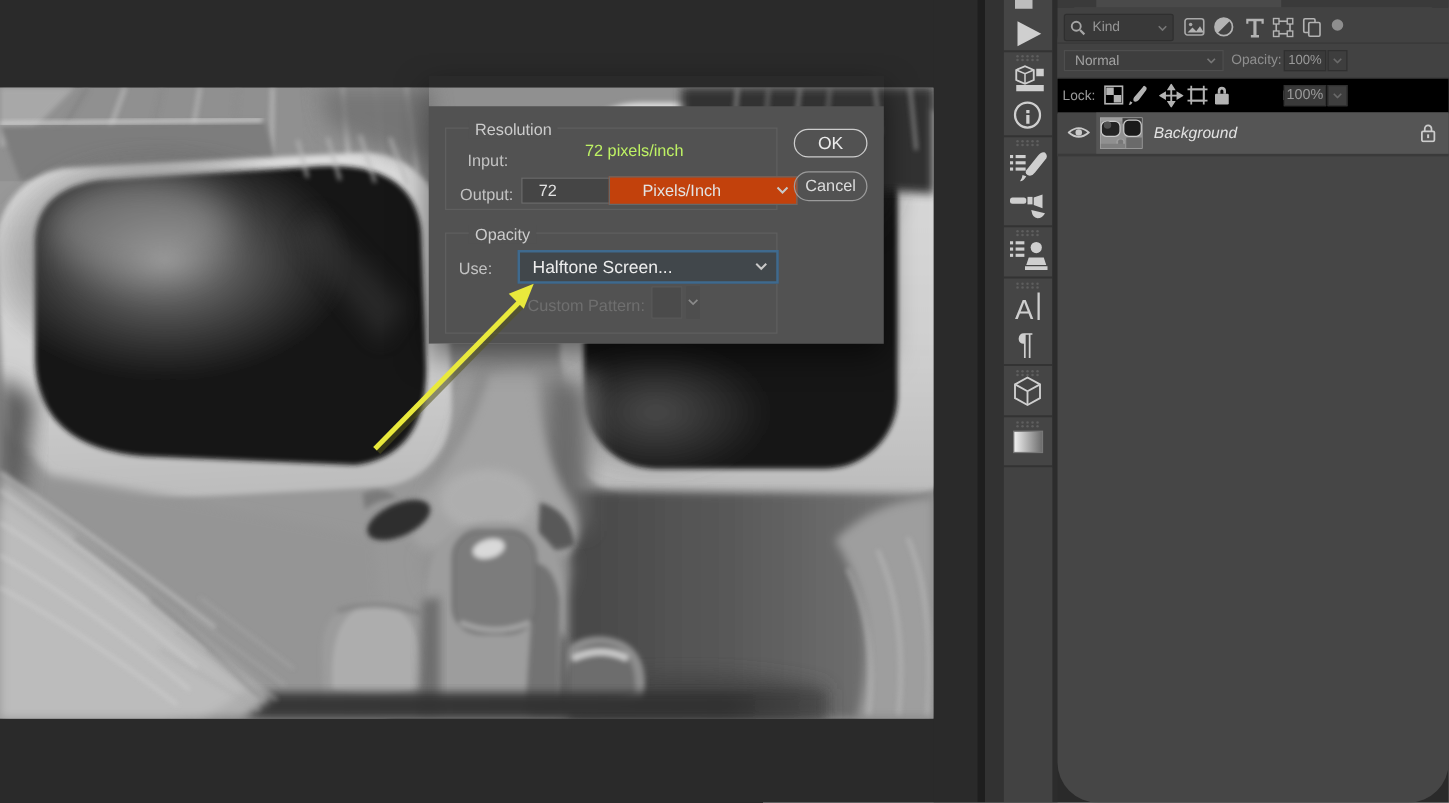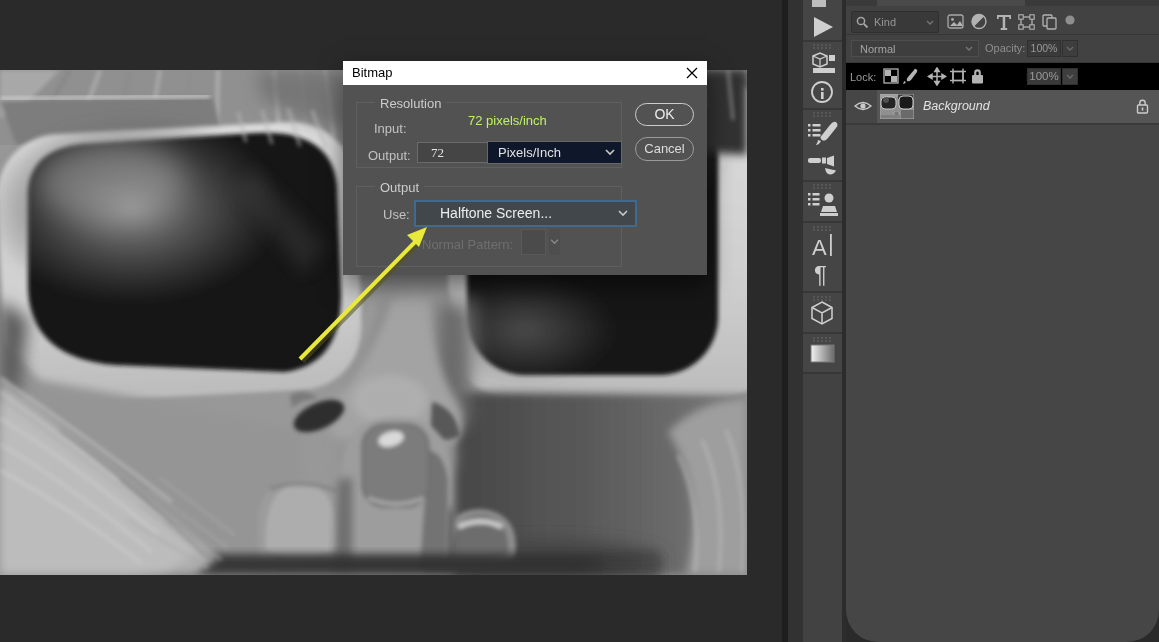--- a/index.html
+++ b/index.html
@@ -182,49 +182,43 @@
   </g>
   <g stroke="#a9a9a9" stroke-width="1.6" opacity="0.9" filter="url(#b2)">
     <line x1="150" y1="490" x2="228" y2="548"></line>
     <line x1="140" y1="505" x2="222" y2="560"></line>
     <line x1="128" y1="520" x2="208" y2="568"></line>
     <line x1="160" y1="478" x2="235" y2="535"></line>
   </g>
 </svg>
 
 <div class="abs" style="left:343px;top:61px;width:364px;height:214px;box-shadow:0 10px 24px rgba(0,0,0,0.55);font-size:13px;">
-  <div style="height:24px;background:#ffffff;position:relative;">
-    <span style="position:absolute;left:9px;top:4px;color:#000;font-size:13px;">Bitmap</span>
-    <svg style="position:absolute;right:9px;top:6px" width="12" height="12" viewBox="0 0 12 12">
-      <path d="M1,1 L11,11 M11,1 L1,11" stroke="#000" stroke-width="1.2"></path>
-    </svg>
-  </div>
   <div style="position:absolute;top:24px;left:0;width:364px;height:190px;background:#525252;">
 
     <div style="position:absolute;left:13px;top:17px;width:264px;height:64px;border:1px solid #5f5f5f;"></div>
     <span style="position:absolute;left:32px;top:11px;background:#525252;padding:0 5px;color:#cccccc;">Resolution</span>
     <span style="position:absolute;left:31px;top:36px;color:#c2c2c2;">Input:</span>
     <span style="position:absolute;left:77px;top:28px;color:#bef264;margin-left:48px;">72 pixels/inch</span>
     <span style="position:absolute;left:25px;top:63px;color:#c2c2c2;">Output:</span>
-    <div style="position:absolute;left:74px;top:57px;width:59px;height:19px;background:#454545;border:1px solid #6b6b6b;color:#e3e3e3;padding-left:13px;line-height:19px;font-family:Liberation Serif, serif;">72</div>
-    <div style="position:absolute;left:144px;top:56px;width:123px;height:21px;background:#0f172a;border:1px solid #676767;color:#e3e3e3;padding-left:10px;line-height:21px;">Pixels/Inch
+    <div style="position:absolute;left:74px;top:57px;width:59px;height:19px;background:#454545;border:1px solid #6b6b6b;color:#e3e3e3;padding-left:13px;line-height:19px;">72</div>
+    <div style="position:absolute;left:144px;top:56px;width:123px;height:21px;background:#c2410c;border:1px solid #676767;color:#e3e3e3;padding-left:26px;line-height:21px;">Pixels/Inch
       <svg style="position:absolute;right:6px;top:7px" width="10" height="7" viewBox="0 0 10 7">
           <path d="M1,1 L5,5 L9,1" stroke="#c9c9c9" stroke-width="1.6" fill="none"></path>
         </svg>
     </div>
 
     <div style="position:absolute;left:13px;top:101px;width:264px;height:79px;border:1px solid #5f5f5f;"></div>
-    <span style="position:absolute;left:32px;top:95px;background:#525252;padding:0 5px;color:#cccccc;">Output</span>
-    <span style="position:absolute;left:40px;top:122px;color:#c2c2c2;">Use:</span>
-    <div style="position:absolute;left:71px;top:115px;width:195px;height:23px;background:#41474b;border:2px solid #3f6a8e;color:#ededed;padding-left:24px;line-height:23px;font-size:14px;">Halftone Screen...
+    <span style="position:absolute;left:32px;top:95px;background:#525252;padding:0 5px;color:#cccccc;">Opacity</span>
+    <span style="position:absolute;left:24px;top:122px;color:#c2c2c2;">Use:</span>
+    <div style="position:absolute;left:71px;top:115px;width:195px;height:23px;background:#41474b;border:2px solid #3f6a8e;color:#ededed;padding-left:10px;line-height:23px;font-size:14px;">Halftone Screen...
       <svg style="position:absolute;right:7px;top:8px" width="10" height="7" viewBox="0 0 10 7">
           <path d="M1,1 L5,5 L9,1" stroke="#c9c9c9" stroke-width="1.6" fill="none"></path>
         </svg>
     </div>
-    <span style="position:absolute;left:79px;top:152px;color:#6f6f6f;">Normal Pattern:</span>
+    <span style="position:absolute;left:79px;top:152px;color:#6f6f6f;">Custom Pattern:</span>
     <div style="position:absolute;left:178px;top:144px;width:23px;height:24px;background:#4b4b4b;border:1px solid #595959;"></div>
     <div style="position:absolute;left:206px;top:144px;width:11px;height:26px;background:#4e4e4e;">
       <svg style="position:absolute;left:1px;top:10px" width="9" height="6" viewBox="0 0 10 7">
           <path d="M1,1 L5,5 L9,1" stroke="#8a8a8a" stroke-width="1.6" fill="none"></path>
         </svg>
     </div>
 
     <div style="position:absolute;left:292px;top:18px;width:57px;height:21px;border:1.5px solid #cdcdcd;border-radius:12px;color:#ececec;text-align:center;line-height:21px;font-size:14px;">OK</div>
     <div style="position:absolute;left:292px;top:52px;width:57px;height:22px;border:1.5px solid #9b9b9b;border-radius:13px;color:#dddddd;text-align:center;line-height:22px;">Cancel</div>
   </div>

